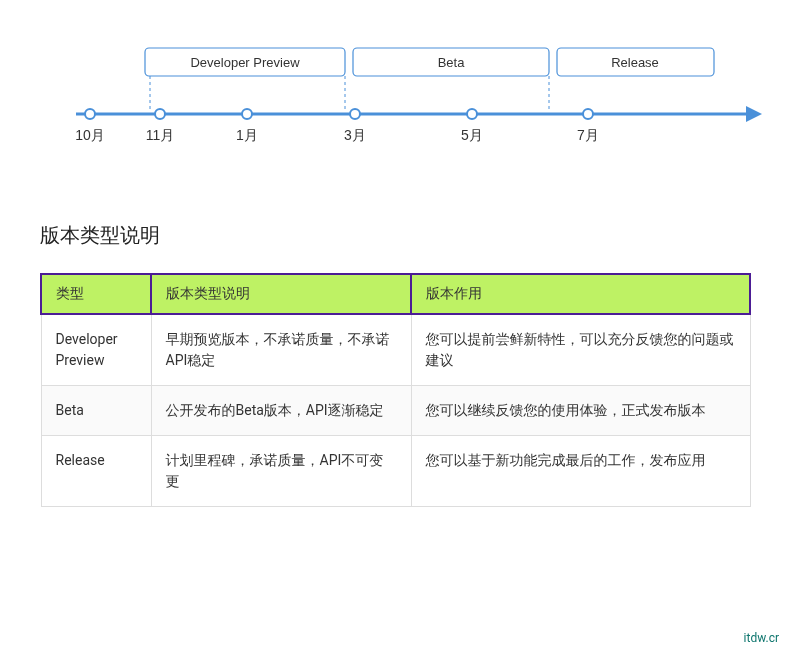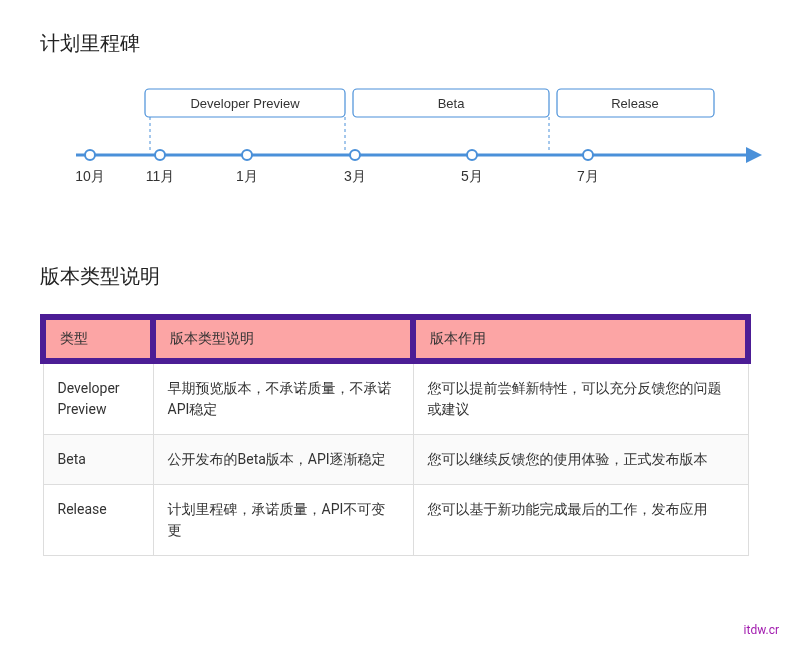--- a/index.html
+++ b/index.html
@@ -31,58 +31,57 @@
     }
 
     .version-table {
       width: 100%;
       border-collapse: collapse;
       border: 1px solid #ddd;
       font-size: 14px;
     }
 
     .version-table th {
-      background: #fca5a5;
+      background: #bef264;
       text-align: left;
       padding: 10px 14px;
       font-weight: 500;
       color: #333;
-      border: 6px solid #4c1d95;
+      border: 2px solid #4c1d95;
     }
 
     .version-table td {
       padding: 14px 14px;
       border: 1px solid #ddd;
       vertical-align: top;
       color: #333;
       line-height: 1.5;
     }
 
     .version-table tr:nth-child(even) td {
       background: #fafafa;
     }
 
     .watermark {
       position: fixed;
-      bottom: 20px;
+      bottom: 12px;
       right: 12px;
       font-size: 12px;
-      color: #a21caf;
+      color: #0f766e;
     }
 
     
     .timeline-svg-wrap {
       margin-top: 10px;
     }
   </style>
 </head>
 <body>
 
 <section class="timeline-section">
-  <h2 class="section-title">计划里程碑</h2>
 
   <div class="timeline-svg-wrap">
     <svg width="740" height="130" viewBox="0 0 740 130">
 
       <rect x="105" y="8" width="200" height="28" rx="4" ry="4" fill="white" stroke="#4a90d9" stroke-width="1.2"></rect>
       <text x="205" y="27" text-anchor="middle" font-size="13" fill="#333" font-family="-apple-system,BlinkMacSystemFont,sans-serif">Developer Preview</text>
 
       <rect x="313" y="8" width="196" height="28" rx="4" ry="4" fill="white" stroke="#4a90d9" stroke-width="1.2"></rect>
       <text x="411" y="27" text-anchor="middle" font-size="13" fill="#333" font-family="-apple-system,BlinkMacSystemFont,sans-serif">Beta</text>
 

